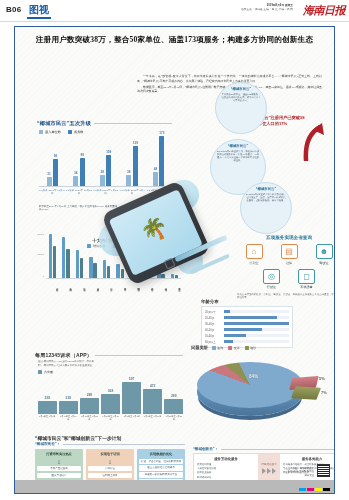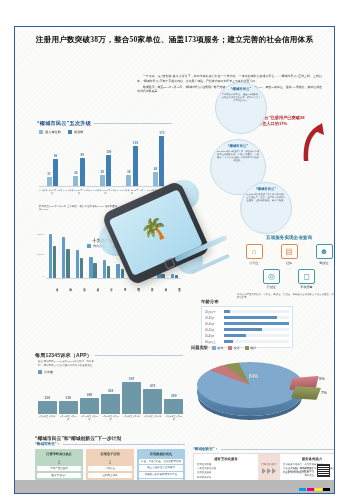--- a/index.html
+++ b/index.html
@@ -315,24 +315,33 @@
     position:absolute; left:0; right:0; bottom:0; height:13px; background:#b9b9b9;
   }
   .cmyk { position:absolute; right:4px; bottom:2px; display:flex; gap:1px; }
   .cmyk span { width:7px; height:3px; display:block; }
 </style>
 </head>
 <body>
 
 <div class="page">
 
+  <div class="masthead">
+    <div class="mh-pagenum">B06</div>
+    <div class="mh-section">图视</div>
+    <div class="mh-meta">
+      <b>2019年8月2日 星期五</b>
+      <span>值班主任：满国徽  主编：蔡  佳  美编：杨  薇</span>
+    </div>
+    <div class="mh-logo">海南日报</div>
+  </div>
 
   <div class="frame">
 
-    <div class="kicker">注册用户数突破38万，整合50家单位、涵盖173项服务；建立完善的社会信用体系</div>
+    <div class="kicker">注册用户数突破38万，整合50家单位、涵盖173项服务；构建多方协同的创新生态</div>
 
     <div class="lead">
       <p>一年多前，在“放管服”改革大背景下，海口市政府决心打造一个集约化、一体化的城市公共服务平台——“椰城市民云”正式上线。上线以来，“椰城市民云”不断丰富服务内容、优化用户体验，已经成为海口市民掌上办事的重要入口。</p>
       <p>数据显示，截至2019年6月30日，“椰城市民云”注册用户数已突破38万，占海口常住人口的17%，整合50家单位、涵盖173项服务，其中社保查询访问次数最高。</p>
     </div>
 
     <div class="c1">
       <div class="hdr">
         <span class="panel-title">“椰城市民云”五次升级</span>
         <span class="rule"></span>

